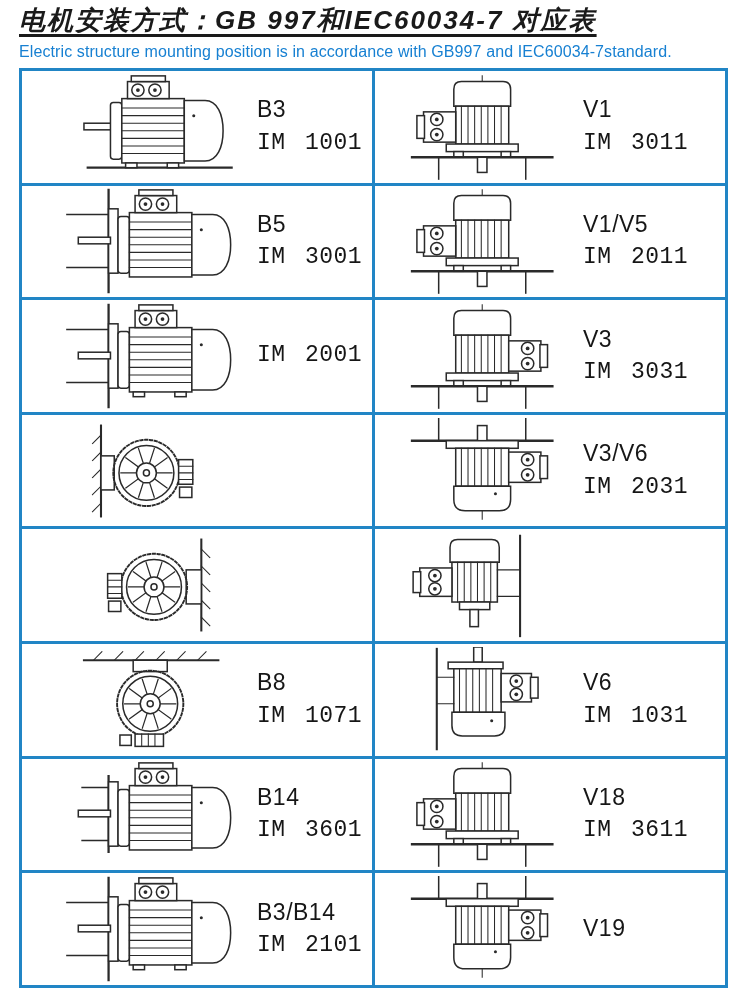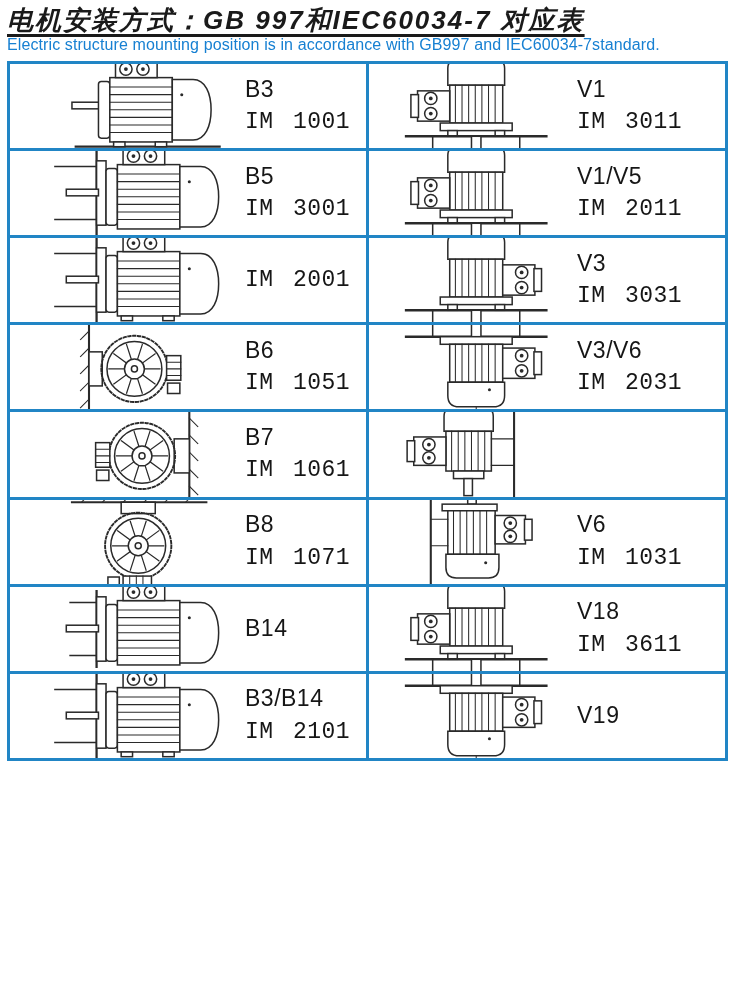--- a/index.html
+++ b/index.html
@@ -2,43 +2,43 @@
 <html><head>
 <meta charset="utf-8">
 <style>
   * { box-sizing: border-box; margin: 0; padding: 0; }
   html, body { background: #ffffff; }
   body {
     width: 735px; height: 998px;
     font-family: "Liberation Sans", sans-serif;
     overflow: hidden;
   }
-  .page { width: 735px; height: 998px; padding: 6px 7px 0 7px; }
+  .page { width: 735px; height: 998px; padding: 6px 7px 0 19px; }
   .title {
     font-size: 26px;
     font-weight: bold;
     font-style: italic;
     letter-spacing: 2px;
     color: #1a1a1a;
     white-space: nowrap;
     text-decoration: underline;
     text-decoration-thickness: 2.5px;
     text-underline-offset: 5px;
     line-height: 1.15;
   }
   .subtitle {
-    margin-top: 0;
+    margin-top: 7px;
     font-size: 16px;
     color: #1780d2;
     letter-spacing: 0.1px;
     white-space: nowrap;
   }
   .mtable {
     margin-top: 7px;
-    height: 700px;
+    height: 920px;
     border: 3px solid #2185c5;
     background: #2185c5;
     display: grid;
     grid-template-columns: 1fr 1fr;
     grid-template-rows: repeat(8, 1fr);
     gap: 3px;
   }
   .cell { background: #ffffff; display: flex; align-items: center; overflow: hidden; }
   .draw { flex: 0 0 235px; padding-left: 28px; display: flex; justify-content: center; align-items: center; }
   .cell:nth-child(even) .draw { flex-basis: 208px; padding-left: 14px; }
@@ -235,24 +235,20 @@
               <circle cx="92" cy="58" r="29" fill="#fff"></circle>
               <path d="M103.0 58.0 L119.0 58.0 M100.9 64.5 L113.8 73.9 M95.4 68.5 L100.3 83.7 M88.6 68.5 L83.7 83.7 M83.1 64.5 L70.2 73.9 M81.0 58.0 L65.0 58.0 M83.1 51.5 L70.2 42.1 M88.6 47.5 L83.7 32.3 M95.4 47.5 L100.3 32.3 M100.9 51.5 L113.8 42.1 " stroke-width="1.3"></path>
               <circle cx="92" cy="58" r="10.5" fill="#fff"></circle>
               <circle cx="92" cy="58" r="3.2"></circle>
               <rect x="126" y="44" width="15" height="26" fill="#fff"></rect>
               <path d="M126 51 h15 M126 58 h15 M126 65 h15" stroke-width="1.1"></path>
               <rect x="127" y="73" width="13" height="11" fill="#fff"></rect>
             </g>
       </svg>
     </div>
-    <div class="label">
-      <div>B6</div>
-      <div class="im">IM 1051</div>
-    </div>
   </div>
       <div class="cell">
     <div class="draw">
       <svg viewBox="0 0 200 112" xmlns="http://www.w3.org/2000/svg">
         <g fill="none" stroke="#2a2a2a" stroke-width="1.6" stroke-linecap="square">
               <line x1="50" y1="0" x2="50" y2="24"></line>
               <line x1="142" y1="0" x2="142" y2="24"></line>
               <line x1="22" y1="24" x2="170" y2="24" stroke-width="2.8"></line>
               <rect x="91" y="8" width="10" height="16" fill="#fff"></rect>
               <rect x="58" y="24" width="76" height="8" fill="#fff"></rect>
@@ -286,24 +282,20 @@
               <circle cx="100" cy="58" r="29" fill="#fff"></circle>
               <path d="M111.0 58.0 L127.0 58.0 M108.9 64.5 L121.8 73.9 M103.4 68.5 L108.3 83.7 M96.6 68.5 L91.7 83.7 M91.1 64.5 L78.2 73.9 M89.0 58.0 L73.0 58.0 M91.1 51.5 L78.2 42.1 M96.6 47.5 L91.7 32.3 M103.4 47.5 L108.3 32.3 M108.9 51.5 L121.8 42.1 " stroke-width="1.3"></path>
               <circle cx="100" cy="58" r="10.5" fill="#fff"></circle>
               <circle cx="100" cy="58" r="3.2"></circle>
               <rect x="51" y="44" width="15" height="26" fill="#fff"></rect>
               <path d="M51 51 h15 M51 58 h15 M51 65 h15" stroke-width="1.1"></path>
               <rect x="52" y="73" width="13" height="11" fill="#fff"></rect>
             </g>
       </svg>
     </div>
-    <div class="label">
-      <div>B7</div>
-      <div class="im">IM 1061</div>
-    </div>
   </div>
       <div class="cell">
     <div class="draw">
       <svg viewBox="0 0 200 112" xmlns="http://www.w3.org/2000/svg">
         <g fill="none" stroke="#2a2a2a" stroke-width="1.6" stroke-linecap="square">
               <line x1="136" y1="4" x2="136" y2="110" stroke-width="2.2"></line>
               <path d="M62 32 v-16 q0 -8 8 -8 h36 q8 0 8 8 v16 z" fill="#fff"></path>
               <rect x="64" y="32" width="48" height="42" fill="#fff"></rect>
               <path d="M70 32 v42 M77 32 v42 M84 32 v42 M91 32 v42 M98 32 v42 M105 32 v42 " stroke-width="1.1"></path>
               <path d="M112 40 h24 M112 68 h24" stroke-width="1.2"></path>
@@ -386,20 +378,21 @@
               <circle cx="91" cy="17" r="2" fill="#2a2a2a" stroke="none"></circle>
               <circle cx="109" cy="17" r="6.5" fill="#fff"></circle>
               <circle cx="109" cy="17" r="2" fill="#2a2a2a" stroke="none"></circle>
               <path d="M140 28 h22 c13 0 19 15 19 32 c0 17 -6 32 -19 32 h-22 z" fill="#fff"></path>
               <circle cx="150" cy="44" r="1.6" fill="#2a2a2a" stroke="none"></circle>
             </g>
       </svg>
     </div>
     <div class="label">
       <div>B14</div>
+      <div class="im">IM 3601</div>
     </div>
   </div>
       <div class="cell">
     <div class="draw">
       <svg viewBox="0 0 200 112" xmlns="http://www.w3.org/2000/svg">
         <g fill="none" stroke="#2a2a2a" stroke-width="1.6" stroke-linecap="square">
               <line x1="96" y1="2" x2="96" y2="10" stroke-width="1.1"></line>
               <path d="M66 34 v-18 q0 -8 8 -8 h44 q8 0 8 8 v18 z" fill="#fff"></path>
               <rect x="68" y="34" width="56" height="40" fill="#fff"></rect>
               <path d="M74 34 v40 M81 34 v40 M88 34 v40 M95 34 v40 M102 34 v40 M109 34 v40 M116 34 v40 " stroke-width="1.1"></path>

